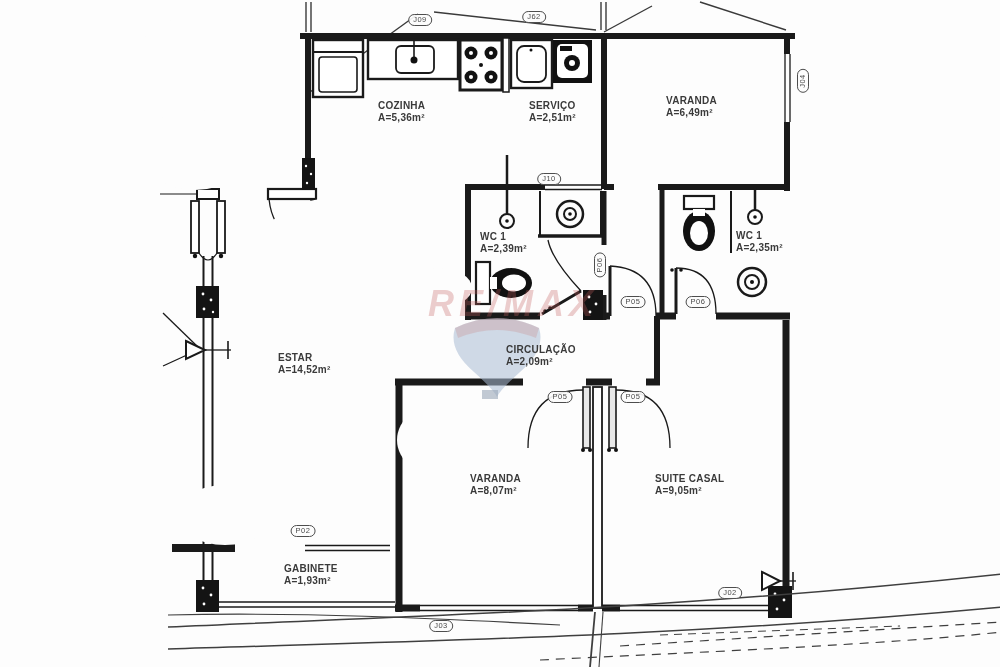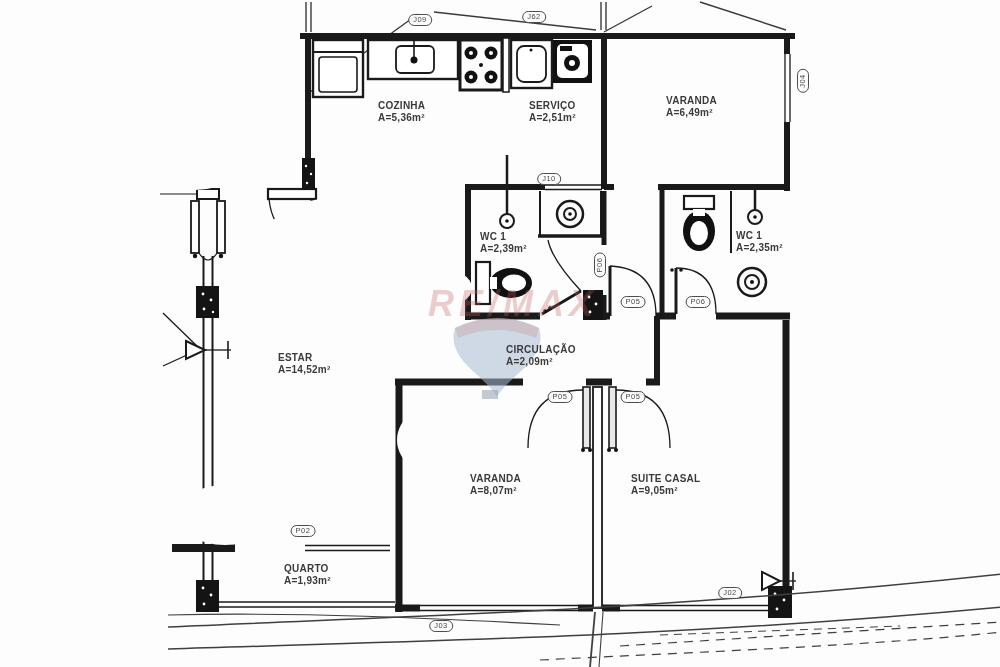--- a/index.html
+++ b/index.html
@@ -325,26 +325,26 @@
   <span class="area">A=14,52m²</span>
 </div>
 <div class="room-label" style="left:506px;top:344px">
   <span>CIRCULAÇÃO</span>
   <span class="area">A=2,09m²</span>
 </div>
 <div class="room-label" style="left:470px;top:473px">
   <span>VARANDA</span>
   <span class="area">A=8,07m²</span>
 </div>
-<div class="room-label" style="left:631px;top:473px">
+<div class="room-label" style="left:655px;top:473px">
   <span>SUITE CASAL</span>
   <span class="area">A=9,05m²</span>
 </div>
 <div class="room-label" style="left:284px;top:563px">
-  <span>QUARTO</span>
+  <span>GABINETE</span>
   <span class="area">A=1,93m²</span>
 </div>
 
 <div class="tag" style="left:420px;top:20px">J09</div>
 <div class="tag" style="left:534px;top:17px">J62</div>
 <div class="tag" style="left:549px;top:179px">J10</div>
 <div class="tag vert" style="left:803px;top:81px">J04</div>
 <div class="tag vert" style="left:600px;top:265px">P06</div>
 <div class="tag" style="left:633px;top:302px">P05</div>
 <div class="tag" style="left:698px;top:302px">P06</div>

